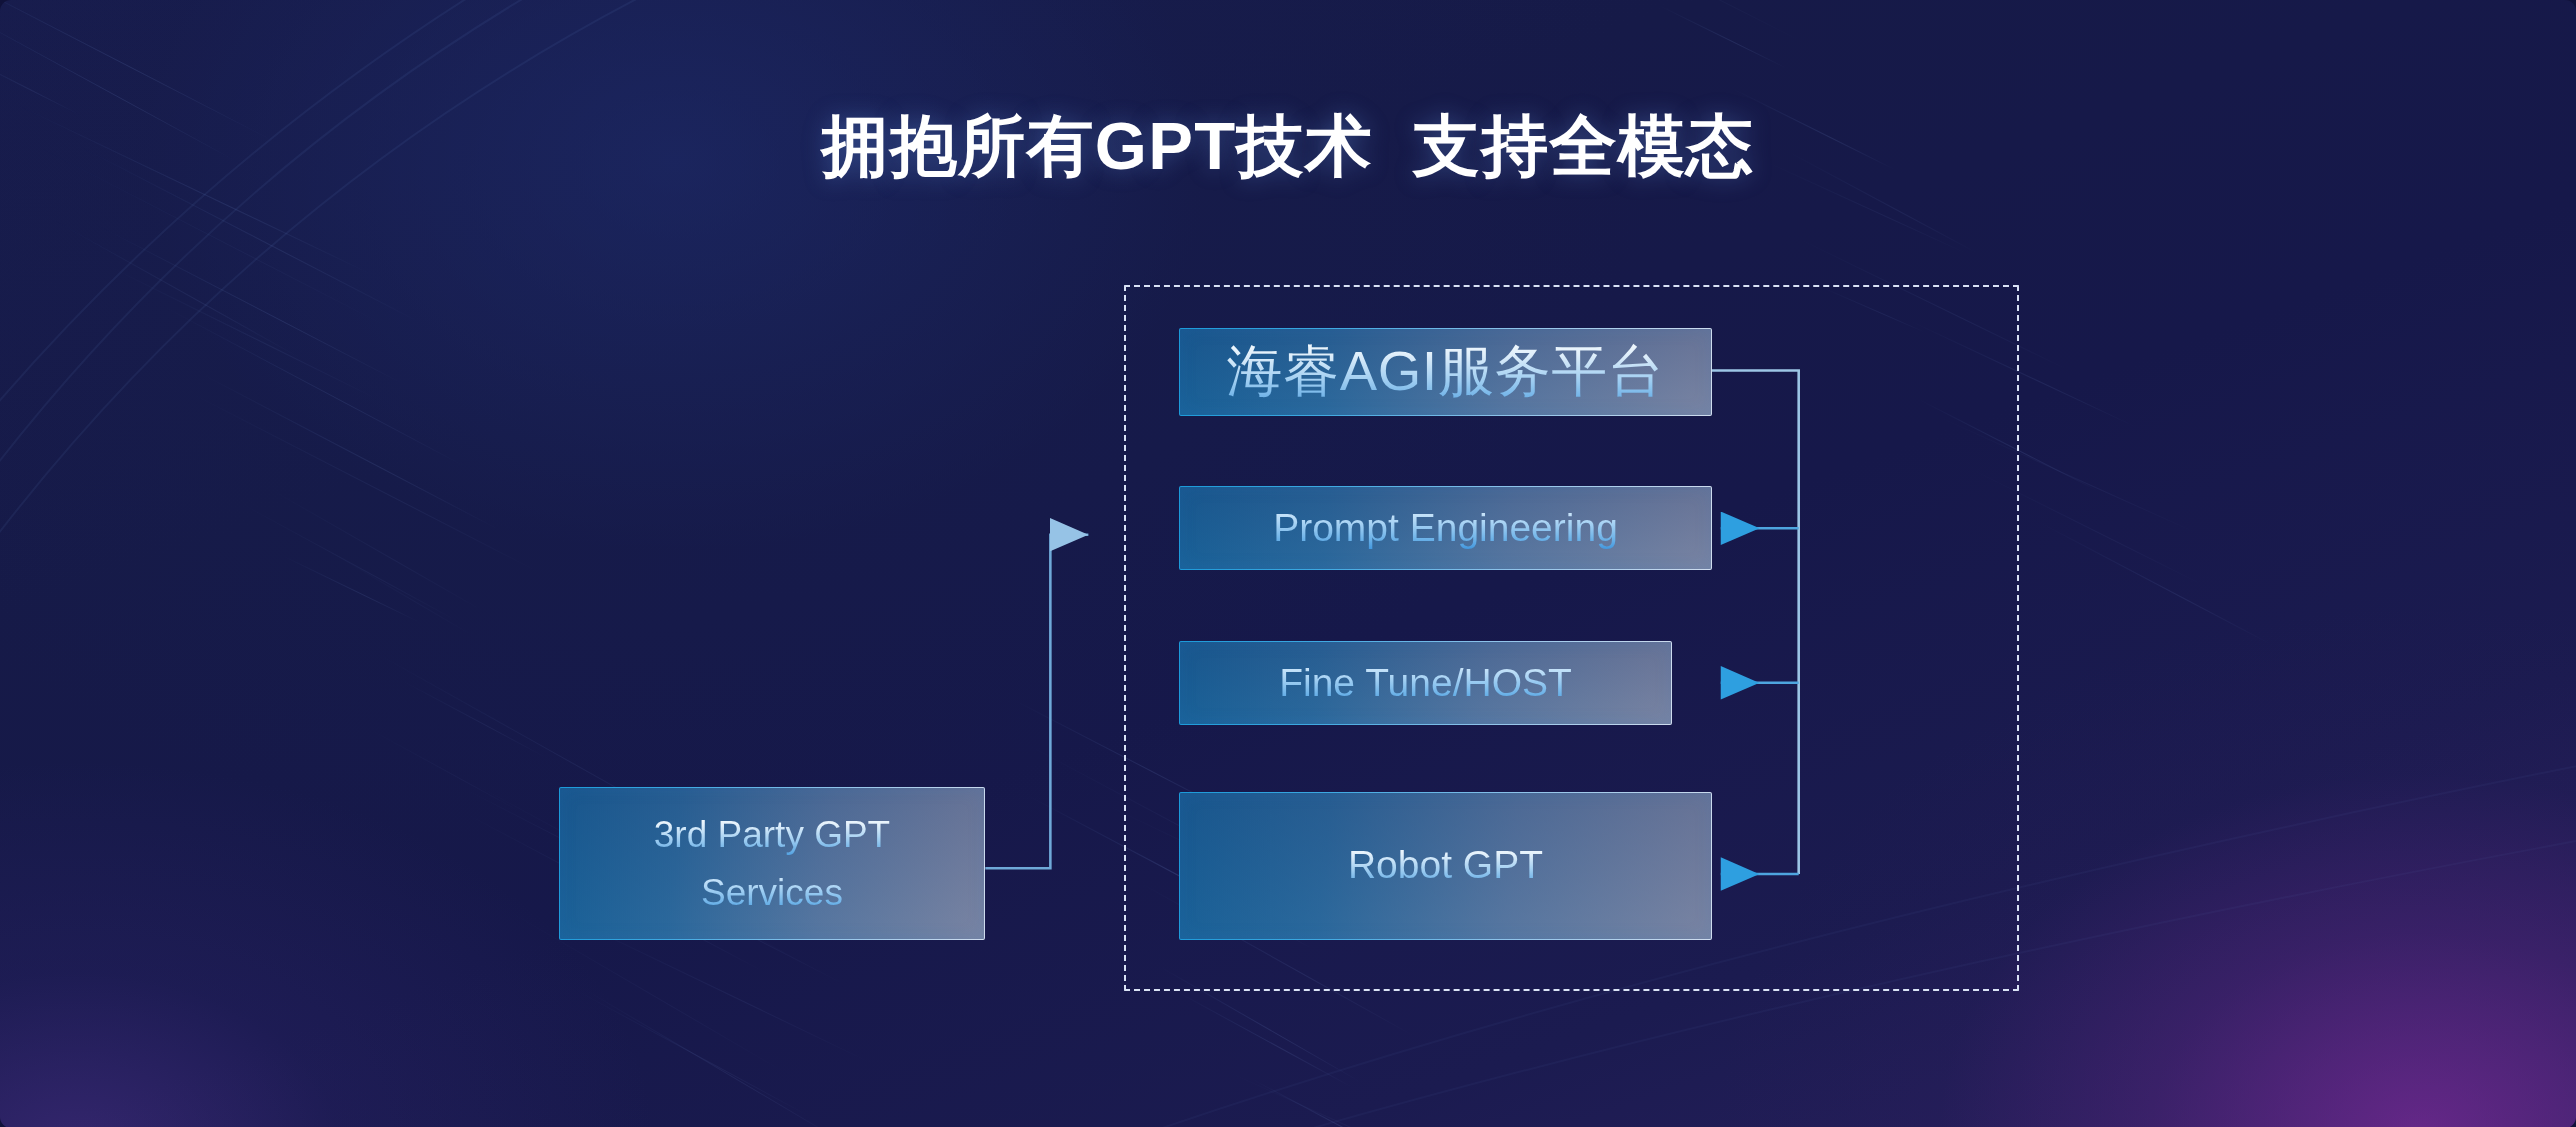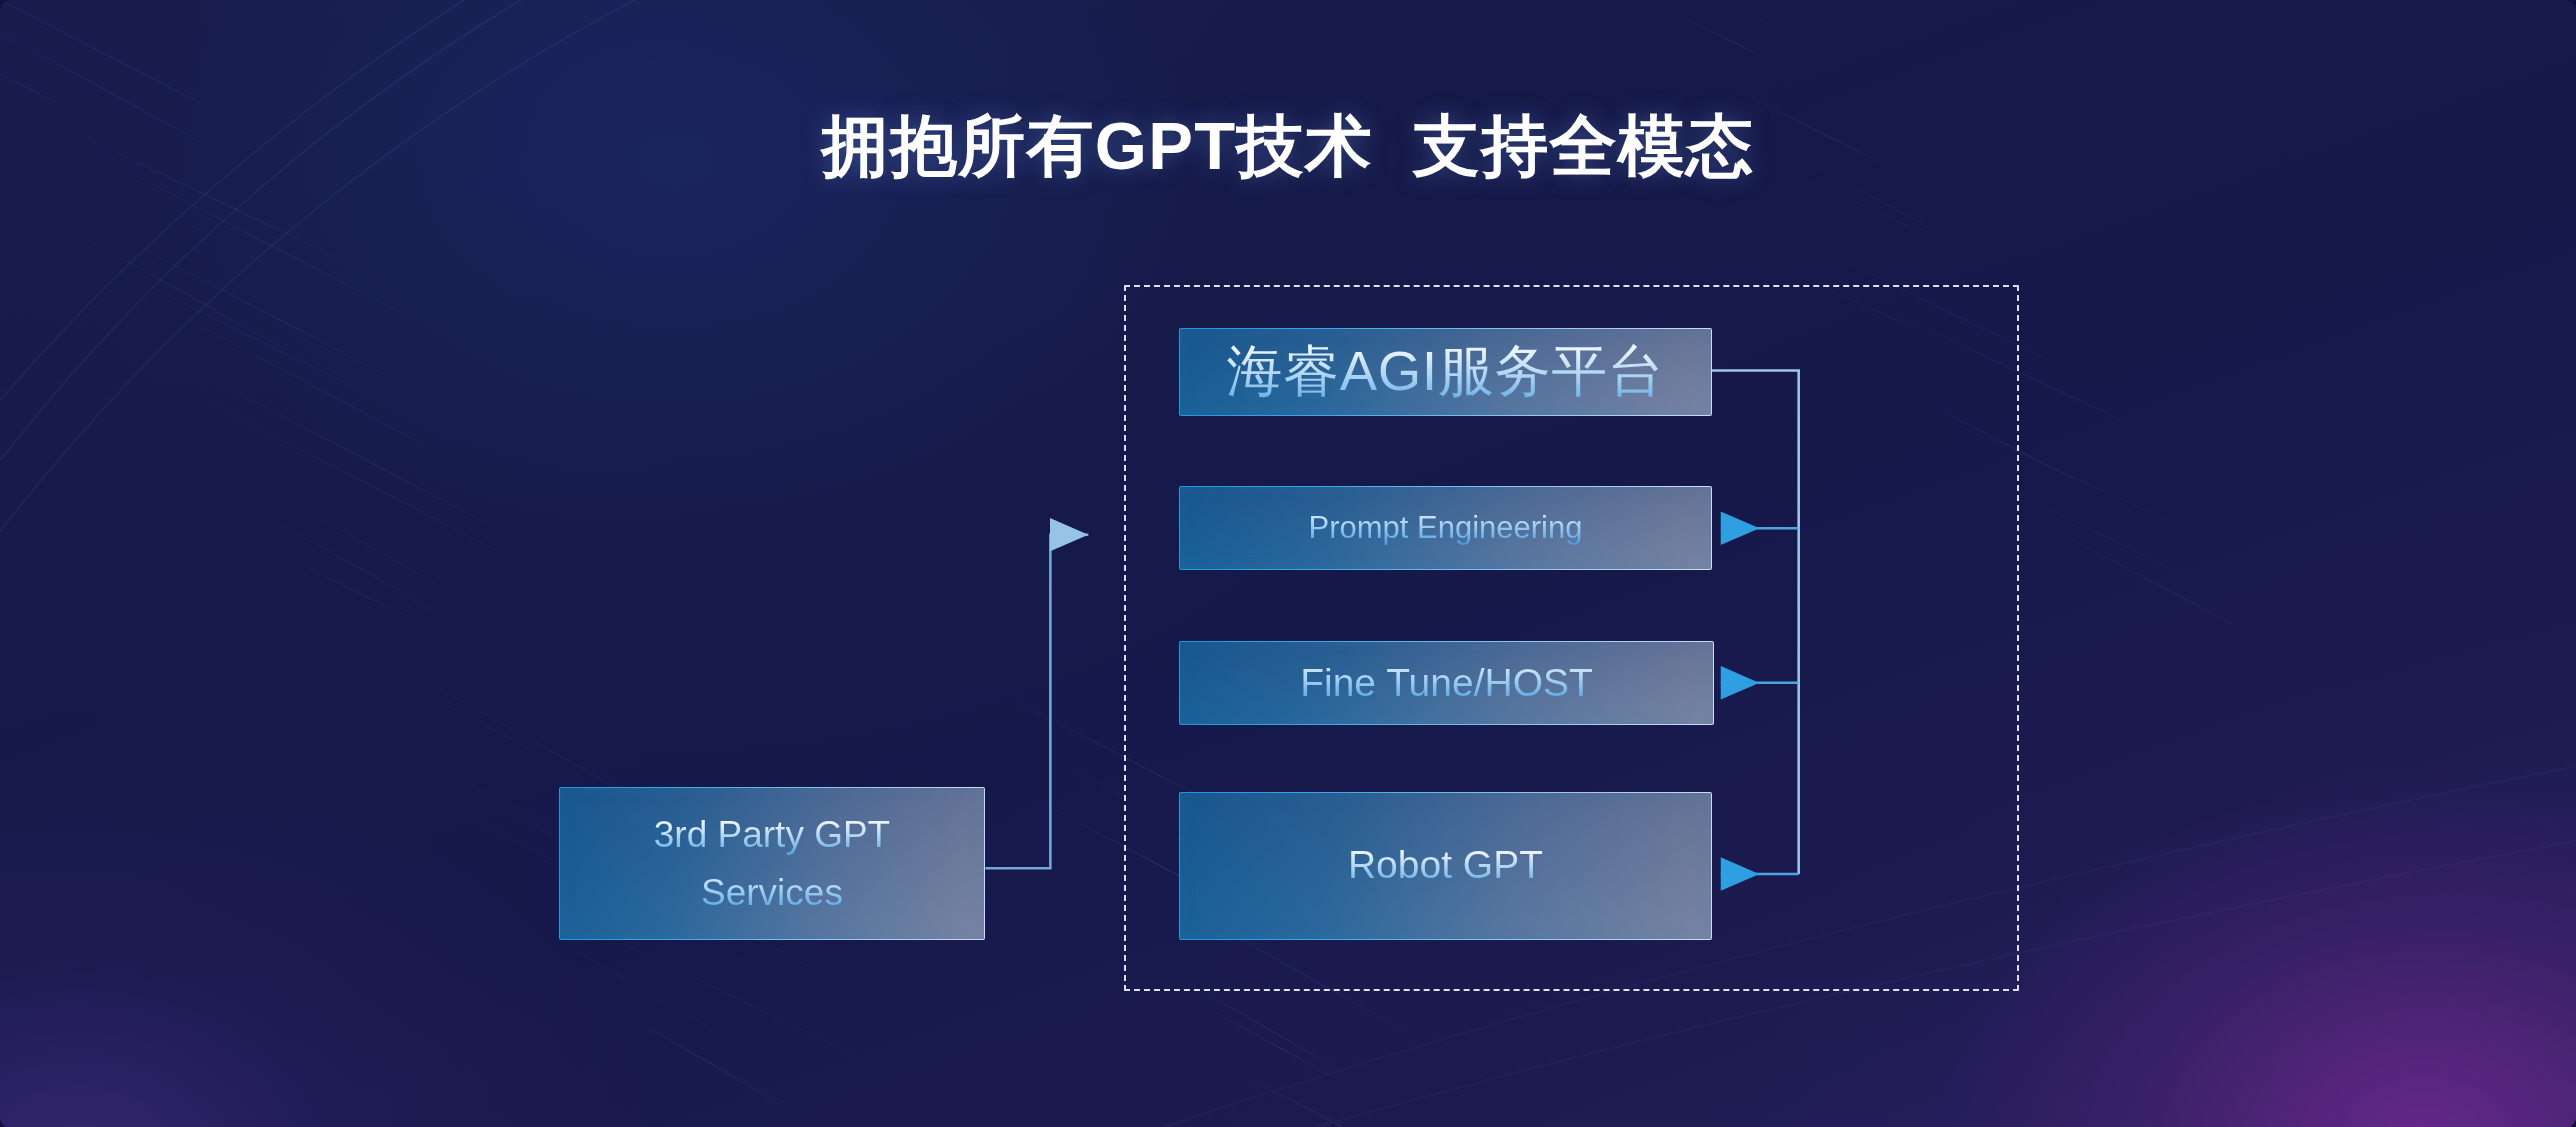--- a/index.html
+++ b/index.html
@@ -95,23 +95,23 @@
     -webkit-background-clip:text;
     background-clip:text;
     color:transparent;
     -webkit-text-fill-color:transparent;
   }
 
   #box-agi   { left:1179px; top:328px;  width:533px; height:88px; }
   #box-agi .line1   { font-size:56px; letter-spacing:0.6px; }
 
   #box-prompt{ left:1179px; top:486px;  width:533px; height:84px; }
-  #box-prompt .line1{ font-size:31px; }
-
-  #box-fine  { left:1179px; top:641px;  width:535px; height:84px; }
+  #box-prompt .line1{ font-size:39px; }
+
+  #box-fine  { left:1179px; top:641px;  width:493px; height:84px; }
   #box-fine .line1  { font-size:39px; }
 
   #box-robot { left:1179px; top:792px; width:533px; height:148px; }
   #box-robot .line1 { font-size:39px; margin-bottom:3px; }
   #box-robot .line2 { font-size:33px; }
 
   #box-third { left:559px;  top:787px; width:426px; height:153px;gap:7px; }
   #box-third .line1 { font-size:37px; margin-bottom:9px; }
   #box-third .line2 { font-size:37px; }
 

